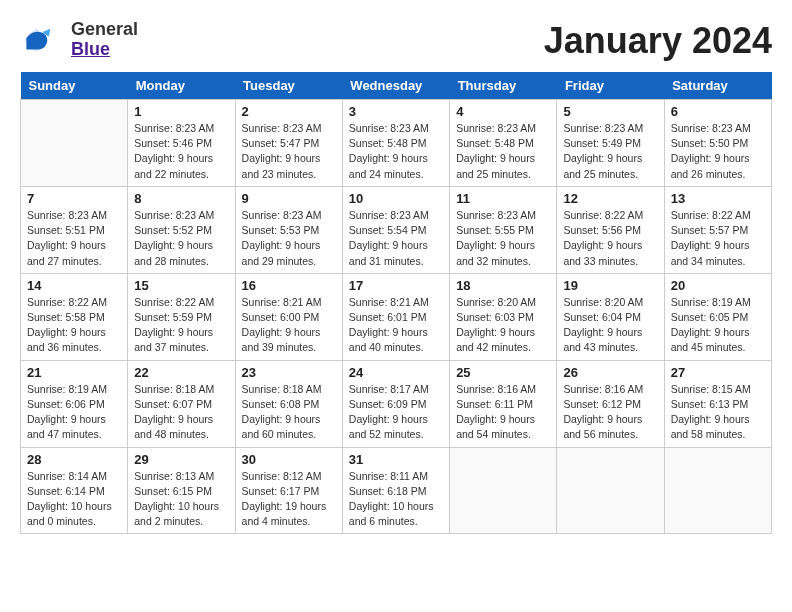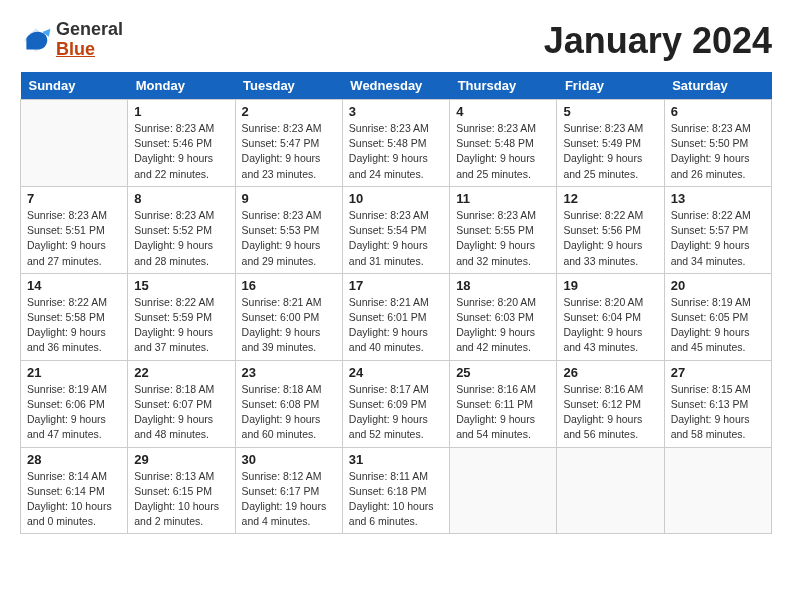--- a/index.html
+++ b/index.html
@@ -12,30 +12,31 @@
     }
     .header {
       display: flex;
       justify-content: space-between;
       align-items: flex-start;
       margin-bottom: 10px;
     }
     .logo {
       display: flex;
       align-items: center;
+      gap: 15px;
     }
     .logo-text {
       display: flex;
       flex-direction: column;
       font-size: 18px;
       font-weight: bold;
       line-height: 1.1;
     }
     .logo-general { color: #333; }
-    .logo-blue { color: #c2410c; text-decoration: underline; }
+    .logo-blue { color: #4c1d95; text-decoration: underline; }
     .logo-icon {
       width: 32px;
       height: 32px;
       margin-right: 4px;
     }
     .title-block {
       text-align: center;
     }
     .month-title {
       font-size: 36px;

